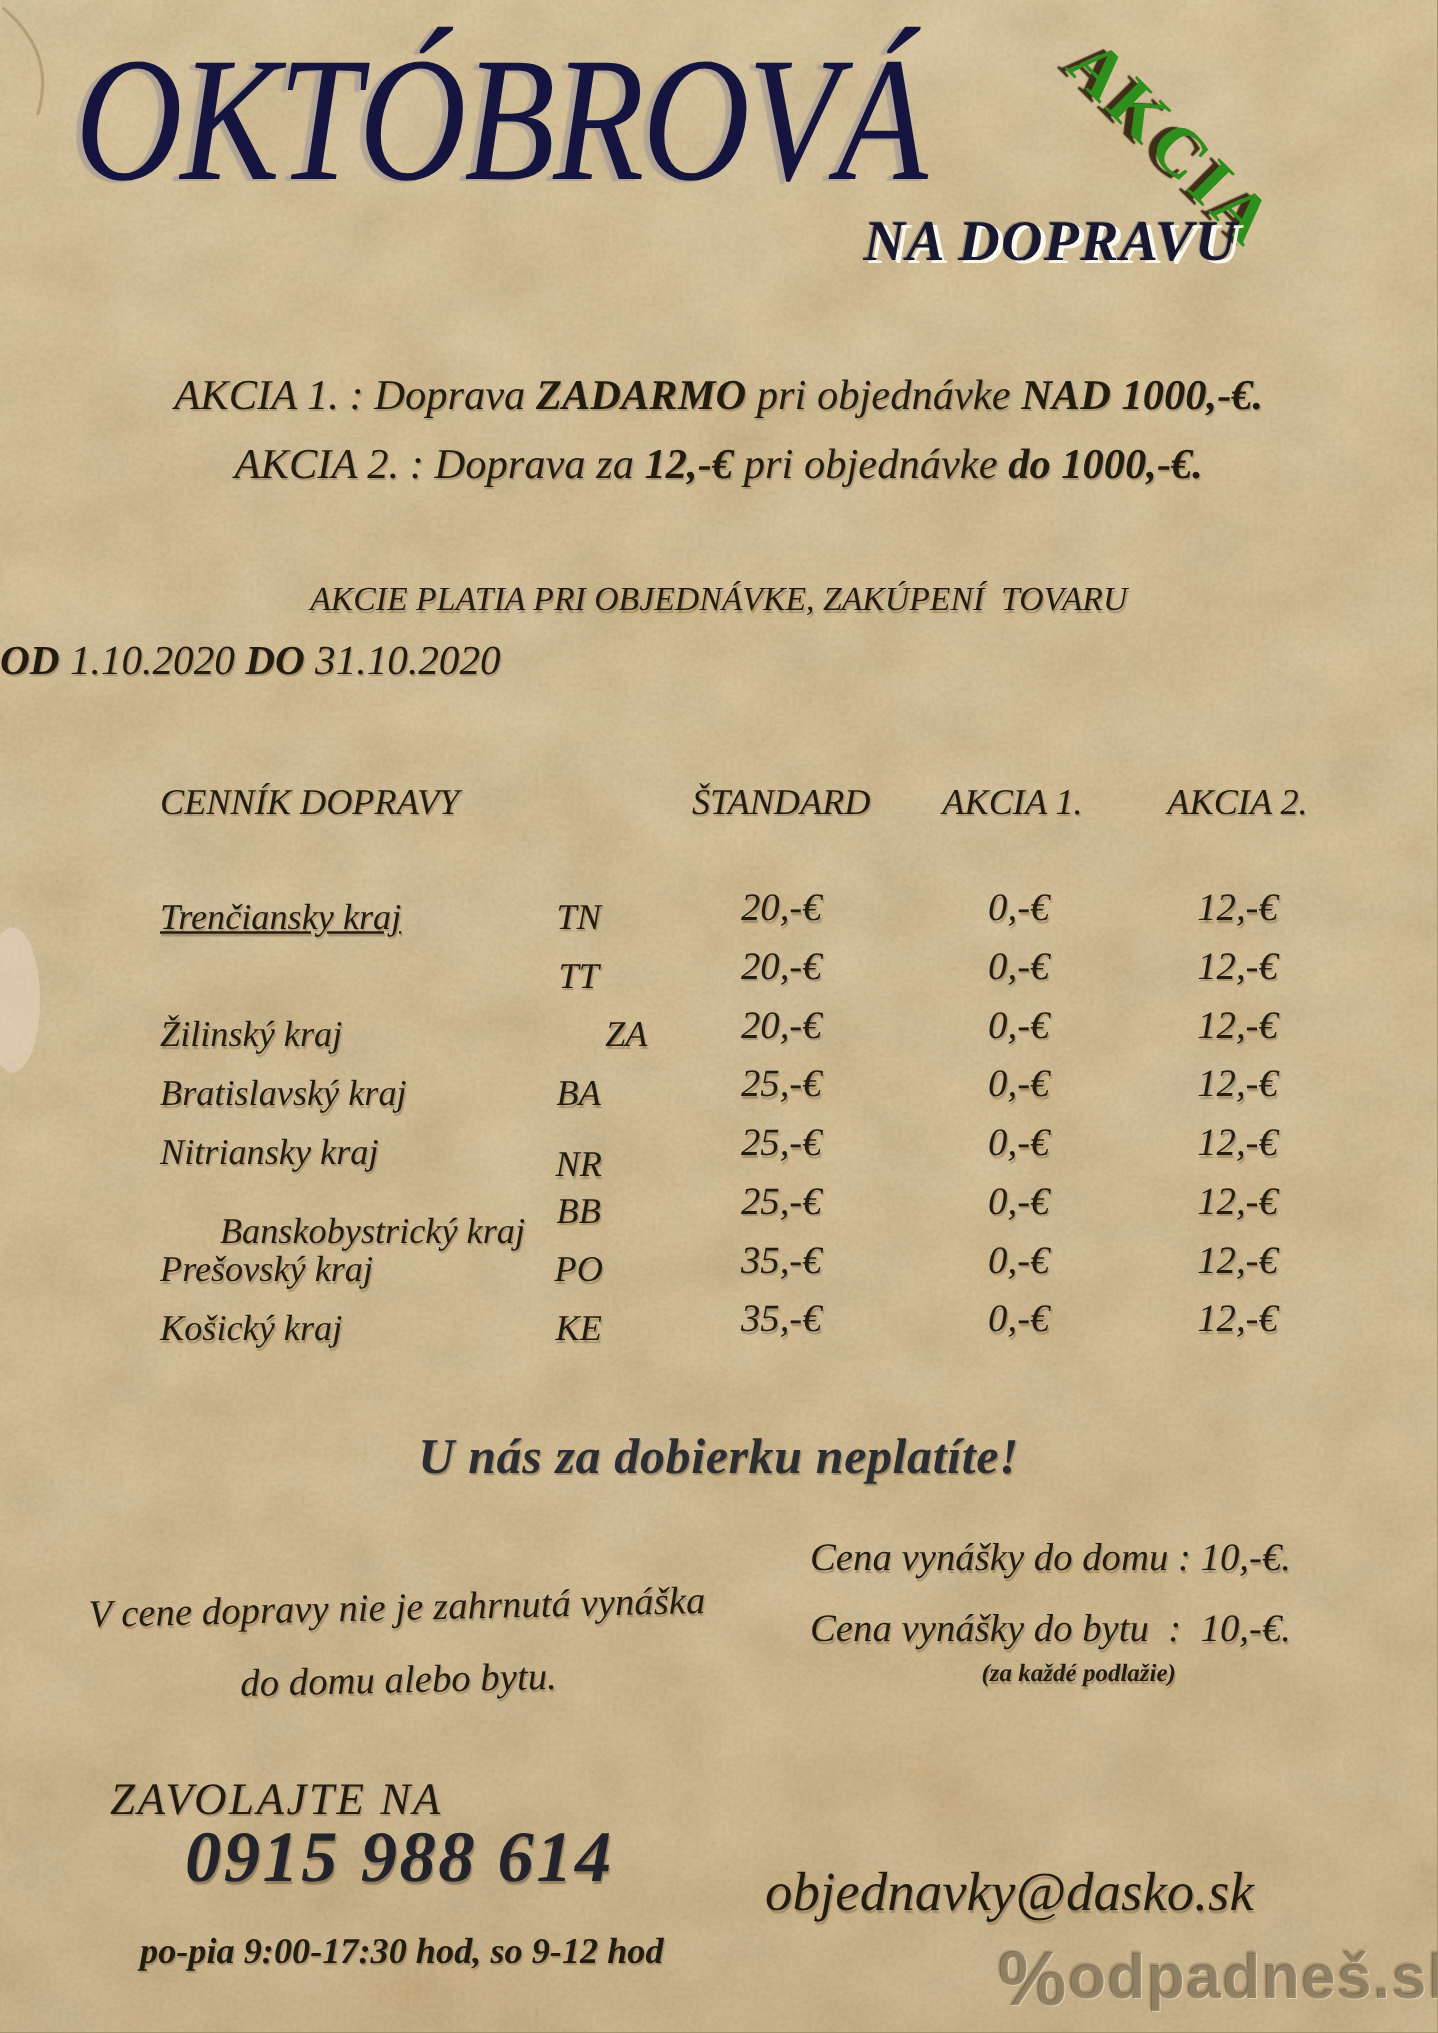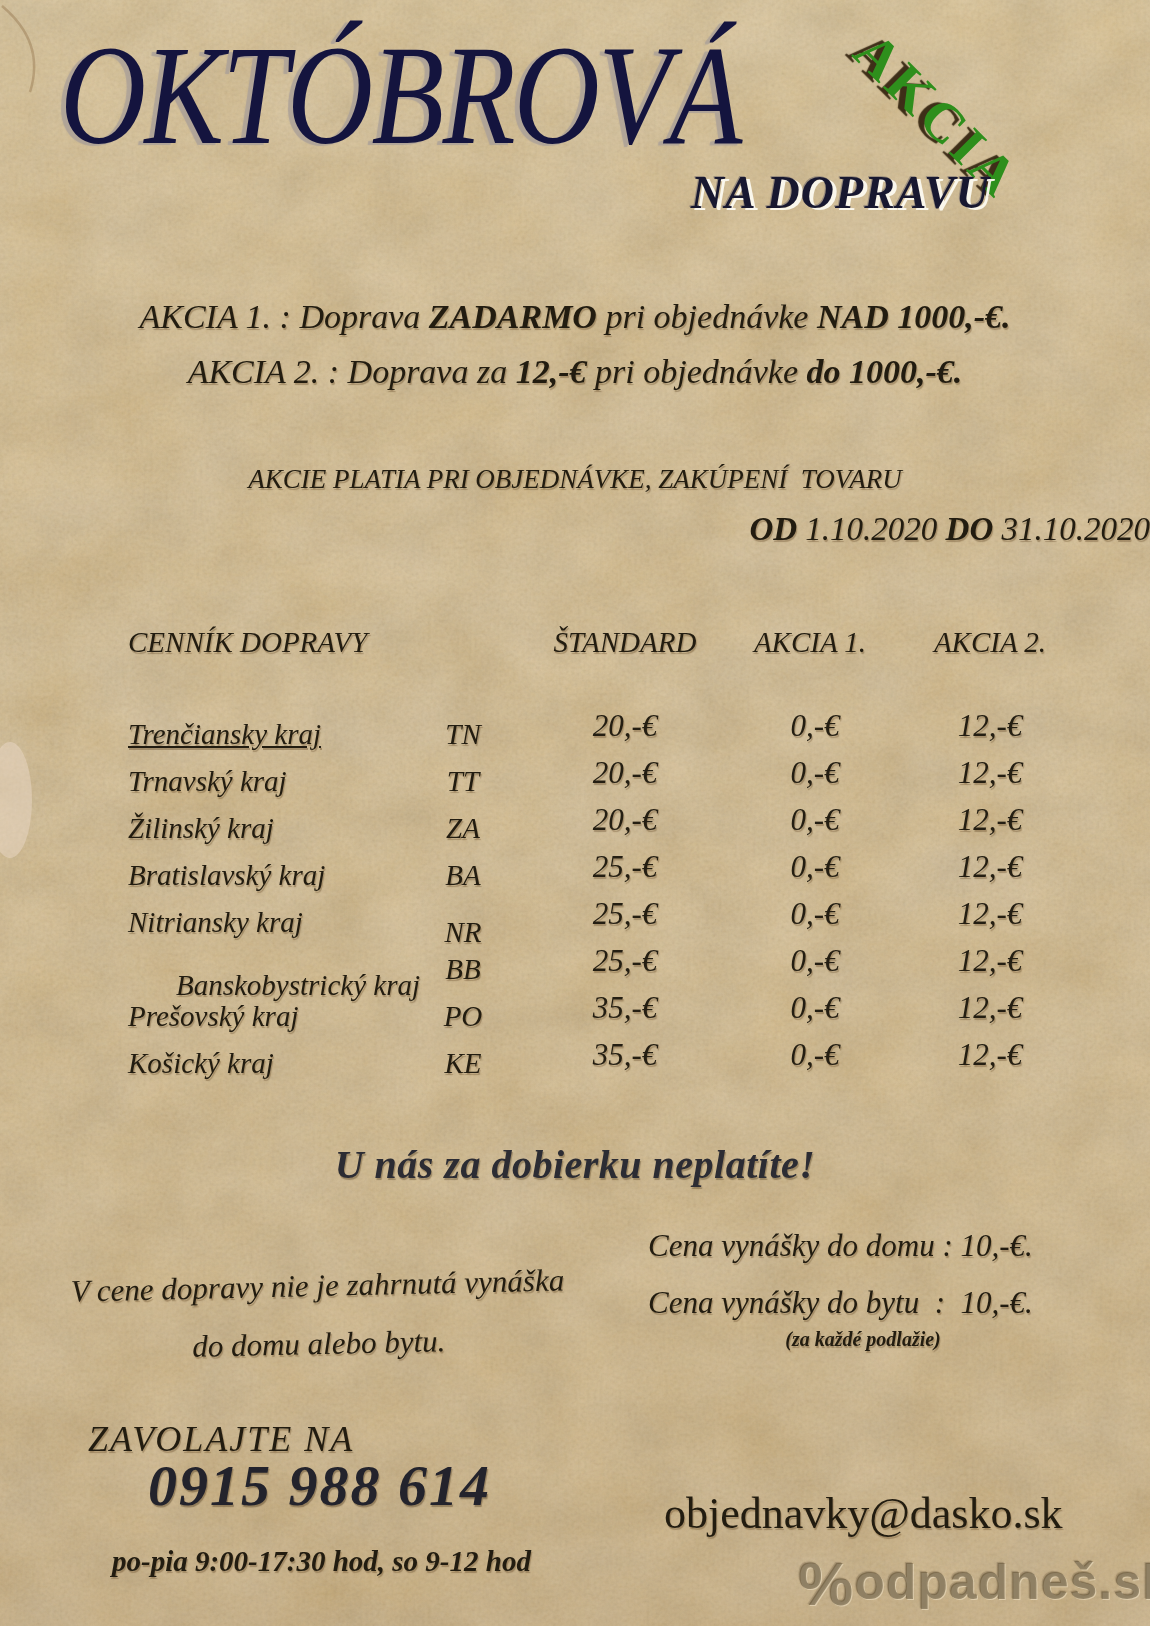--- a/index.html
+++ b/index.html
@@ -30,21 +30,21 @@
     color:#181830;
     text-shadow:4px 2px 0 rgba(252,250,240,0.95),-1px -1px 0 rgba(60,60,85,0.35);
   }
 
   .promo{left:0;width:1150px;text-align:center;font-size:34px;font-style:italic;line-height:1.2;}
   .promo b{font-weight:bold;}
   .promo-1{top:297px;}
   .promo-2{top:352px;}
 
   .validity-1{left:0;width:1150px;text-align:center;top:464px;font-size:27px;font-style:italic;white-space:pre;}
-  .validity-2{left:0;width:1150px;text-align:right;top:511px;font-size:33px;font-style:italic;white-space:pre;}
+  .validity-2{left:0;width:1150px;text-align:left;top:511px;font-size:33px;font-style:italic;white-space:pre;}
   .validity-2 b{font-weight:bold;}
 
   .th,.cell{font-style:italic;}
   .th{top:626px;font-size:29px;}
   .th-region{left:128px;width:340px;text-align:left;}
   .th-std{left:520px;width:210px;text-align:center;}
   .th-a1{left:735px;width:150px;text-align:center;}
   .th-a2{left:915px;width:150px;text-align:center;}
 
   .cell-region{left:128px;width:340px;text-align:left;font-size:29px;}
@@ -70,21 +70,21 @@
   .note-right .l{position:absolute;left:0;white-space:pre;}
   .note-right .l1{top:0;}
   .note-right .l2{top:57px;}
   .note-right .sub{position:absolute;left:0;top:100px;width:100%;text-align:center;
     font-size:20px;font-weight:bold;font-style:italic;}
 
   .call-label{left:88px;top:1418px;font-size:36px;font-style:italic;letter-spacing:2px;}
   .phone{left:148px;top:1452px;font-size:58px;font-weight:bold;font-style:italic;
     letter-spacing:2px;color:#23232c;text-shadow:1px 2px 1px rgba(70,50,25,0.4);}
   .hours{left:112px;top:1545px;font-size:29px;font-weight:bold;font-style:italic;}
-  .email{left:664px;top:1488px;font-size:44px;}
+  .email{left:612px;top:1488px;font-size:44px;font-style:italic;}
 
   .watermark{
     left:798px;top:1548px;font-family:"Liberation Sans", sans-serif;
     font-size:50px;font-weight:bold;letter-spacing:1px;
     color:rgba(95,80,52,0.55);
     text-shadow:1px 1px 0 rgba(250,240,215,0.45),-1px -1px 1px rgba(60,45,25,0.25);
   }
   .watermark .pct{font-size:62px;vertical-align:-6px;}
 </style>
 </head>
@@ -154,29 +154,28 @@
   <div class="txt th th-a2 ink">AKCIA 2.</div>
 
   <div class="txt" style="top:718px;left:0;width:1150px;height:40px;">
     <div class="txt cell cell-region ink" style="top:0;text-decoration:underline;">Trenčiansky kraj</div>
     <div class="txt cell cell-code ink" style="top:0;">TN</div>
     <div class="txt cell cell-price cell-std ink" style="top:0;">20,-€</div>
     <div class="txt cell cell-price cell-a1 ink" style="top:0;">0,-€</div>
     <div class="txt cell cell-price cell-a2 ink" style="top:0;">12,-€</div>
   </div>
   <div class="txt" style="top:765px;left:0;width:1150px;height:40px;">
-    <div class="txt cell cell-region ink" style="top:0;">Trnavský kraj</div>
     <div class="txt cell cell-code ink" style="top:0;">TT</div>
     <div class="txt cell cell-price cell-std ink" style="top:0;">20,-€</div>
     <div class="txt cell cell-price cell-a1 ink" style="top:0;">0,-€</div>
     <div class="txt cell cell-price cell-a2 ink" style="top:0;">12,-€</div>
   </div>
   <div class="txt" style="top:812px;left:0;width:1150px;height:40px;">
     <div class="txt cell cell-region ink" style="top:0;">Žilinský kraj</div>
-    <div class="txt cell cell-code ink" style="top:0;">ZA</div>
+    <div class="txt cell cell-code ink" style="top:0;text-align:right;">ZA</div>
     <div class="txt cell cell-price cell-std ink" style="top:0;">20,-€</div>
     <div class="txt cell cell-price cell-a1 ink" style="top:0;">0,-€</div>
     <div class="txt cell cell-price cell-a2 ink" style="top:0;">12,-€</div>
   </div>
   <div class="txt" style="top:859px;left:0;width:1150px;height:40px;">
     <div class="txt cell cell-region ink" style="top:0;">Bratislavský kraj</div>
     <div class="txt cell cell-code ink" style="top:0;">BA</div>
     <div class="txt cell cell-price cell-std ink" style="top:0;">25,-€</div>
     <div class="txt cell cell-price cell-a1 ink" style="top:0;">0,-€</div>
     <div class="txt cell cell-price cell-a2 ink" style="top:0;">12,-€</div>

